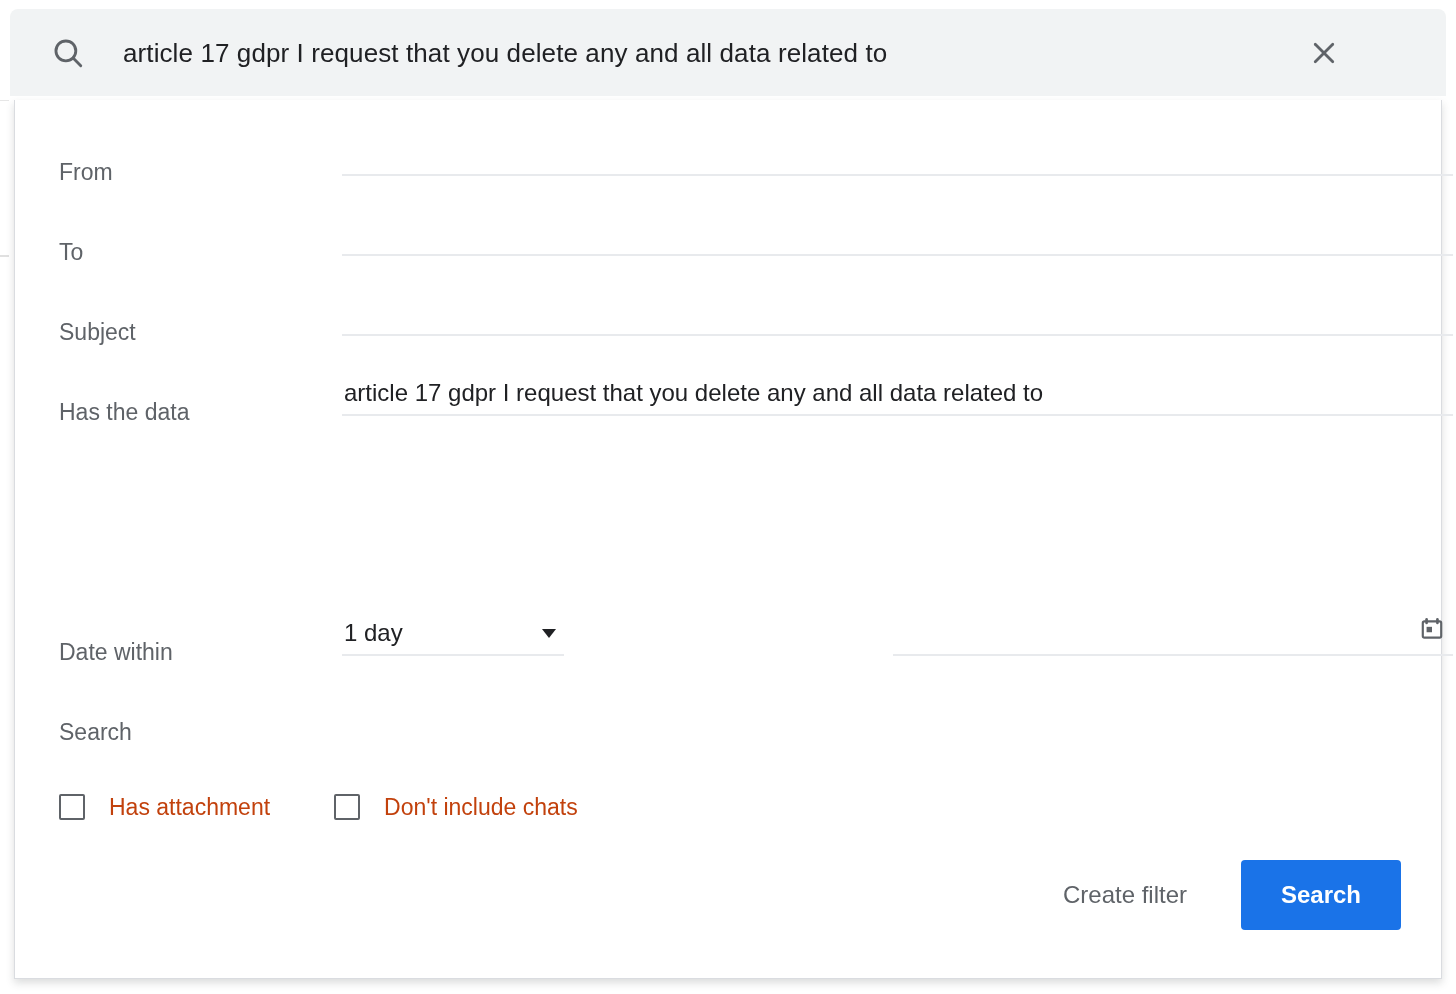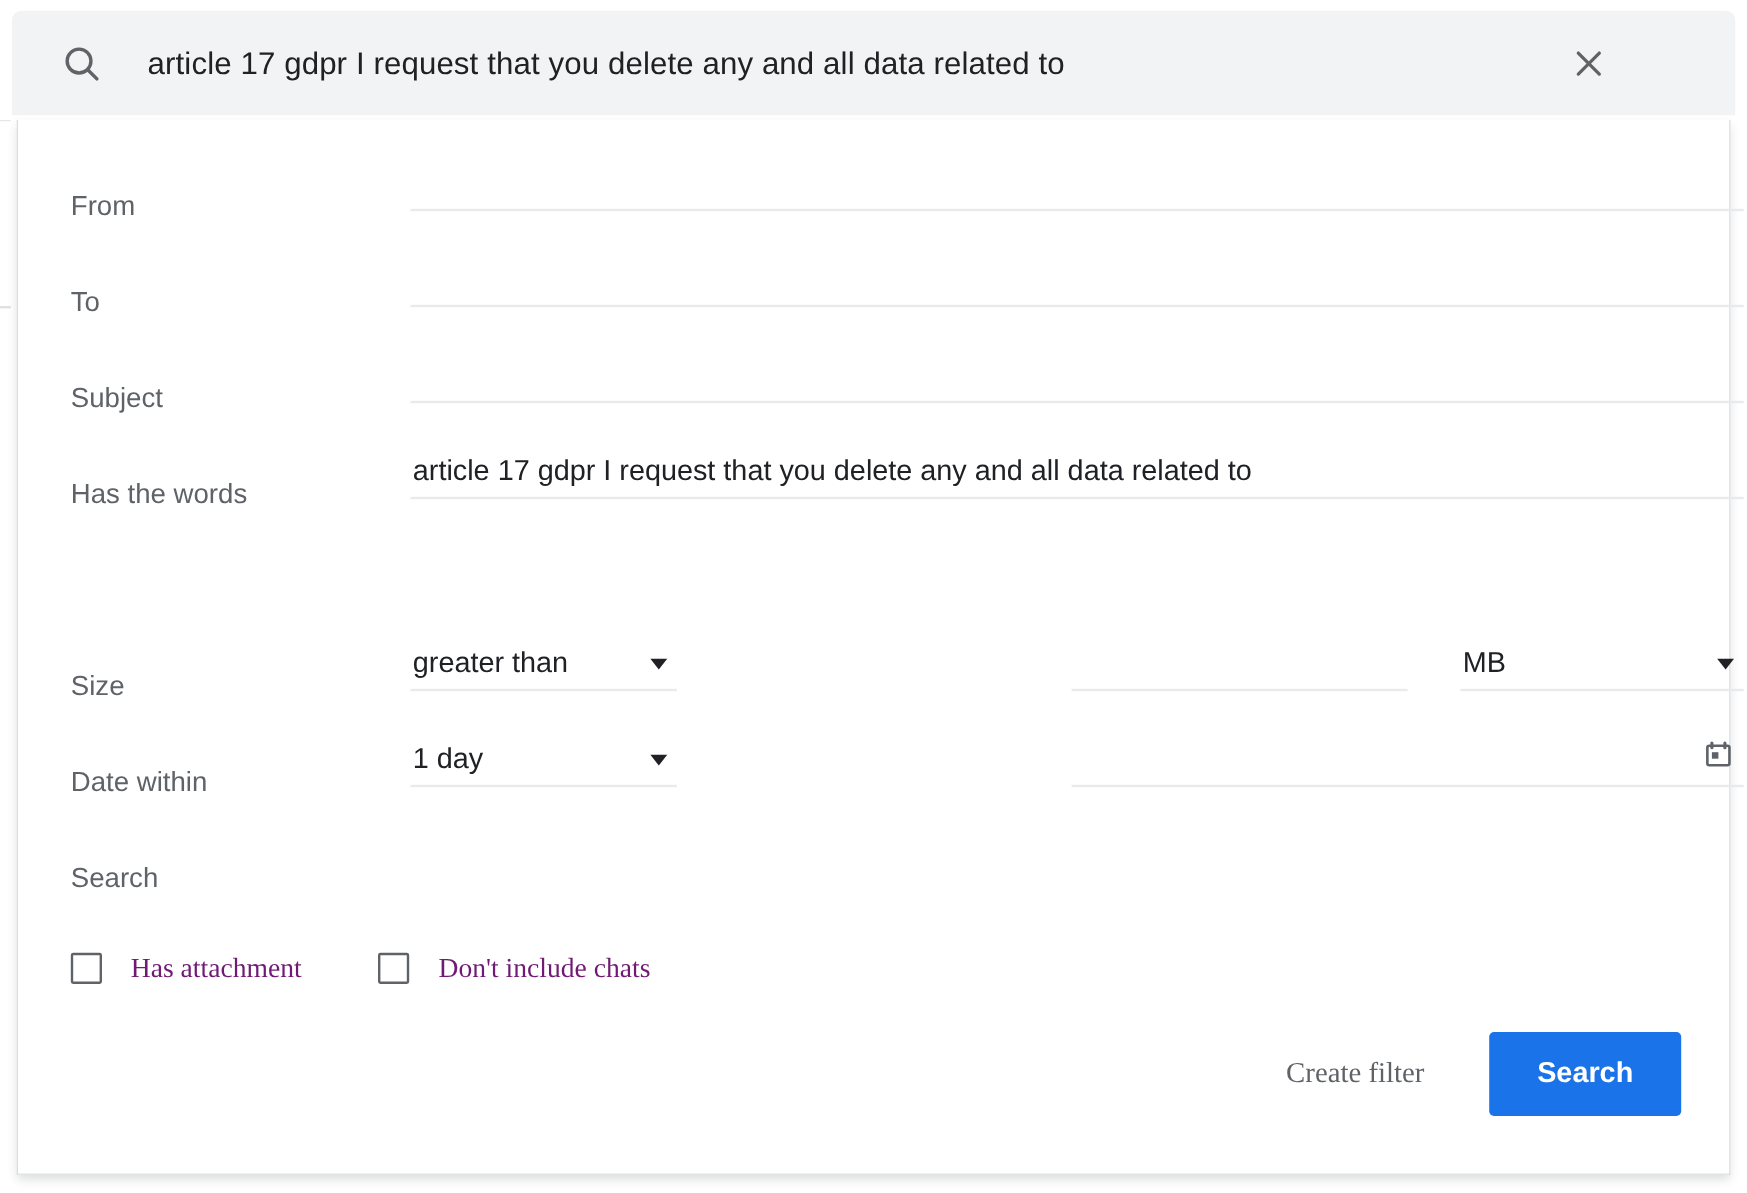--- a/index.html
+++ b/index.html
@@ -200,43 +200,42 @@
   .checkbox {
     width: 26px; height: 26px;
     border: 2px solid #5f6368;
     border-radius: 2px;
     background: #fff;
     flex: none;
   }
   .check-label {
     margin-left: 24px;
     font-size: 23px;
-    color: #701a75;
-    white-space: nowrap;
-    font-family: Liberation Serif, serif;
+    color: #c2410c;
+    white-space: nowrap;
   }
   .check-gap { width: 64px; }
 
   
   .actions {
     position: absolute;
     right: 40px;
     top: 760px;
     height: 70px;
     display: flex;
     align-items: center;
   }
   .btn-text {
     font-size: 24px;
     color: #5f6368;
     padding: 10px 18px;
     cursor: pointer;
     background: none;
     border: none;
-    font-family: Liberation Serif, serif;
+    font-family: Liberation Sans, sans-serif;
     white-space: nowrap;
   }
   .btn-primary {
     margin-left: 36px;
     background: #1a73e8;
     color: #ffffff;
     font-size: 24px;
     font-weight: bold;
     border: none;
     border-radius: 4px;
@@ -311,41 +310,27 @@
       </div>
 
       <div class="row" style="top:192px">
         <span class="row-label">Subject</span>
         <div class="field f-full">
           <span class="field-value"></span>
         </div>
       </div>
 
       <div class="row" style="top:272px">
-        <span class="row-label">Has the words</span>
+        <span class="row-label">Has the data</span>
         <div class="field f-full">
           <span class="field-value">article 17 gdpr I request that you delete any and all data related to</span>
         </div>
       </div>
 
 
-      <div class="row" style="top:432px">
-        <span class="row-label">Size</span>
-        <div class="field f-size-op">
-          <span class="field-value">greater than</span>
-          <span class="caret"></span>
-        </div>
-        <div class="field f-size-num">
-          <span class="field-value"></span>
-        </div>
-        <div class="field f-size-unit">
-          <span class="field-value">MB</span>
-          <span class="caret"></span>
-        </div>
-      </div>
 
       <div class="row" style="top:512px">
         <span class="row-label">Date within</span>
         <div class="field f-date-within">
           <span class="field-value">1 day</span>
           <span class="caret"></span>
         </div>
         <div class="field f-date-val">
           <span class="field-value"></span>
           <span class="cal-icon">

